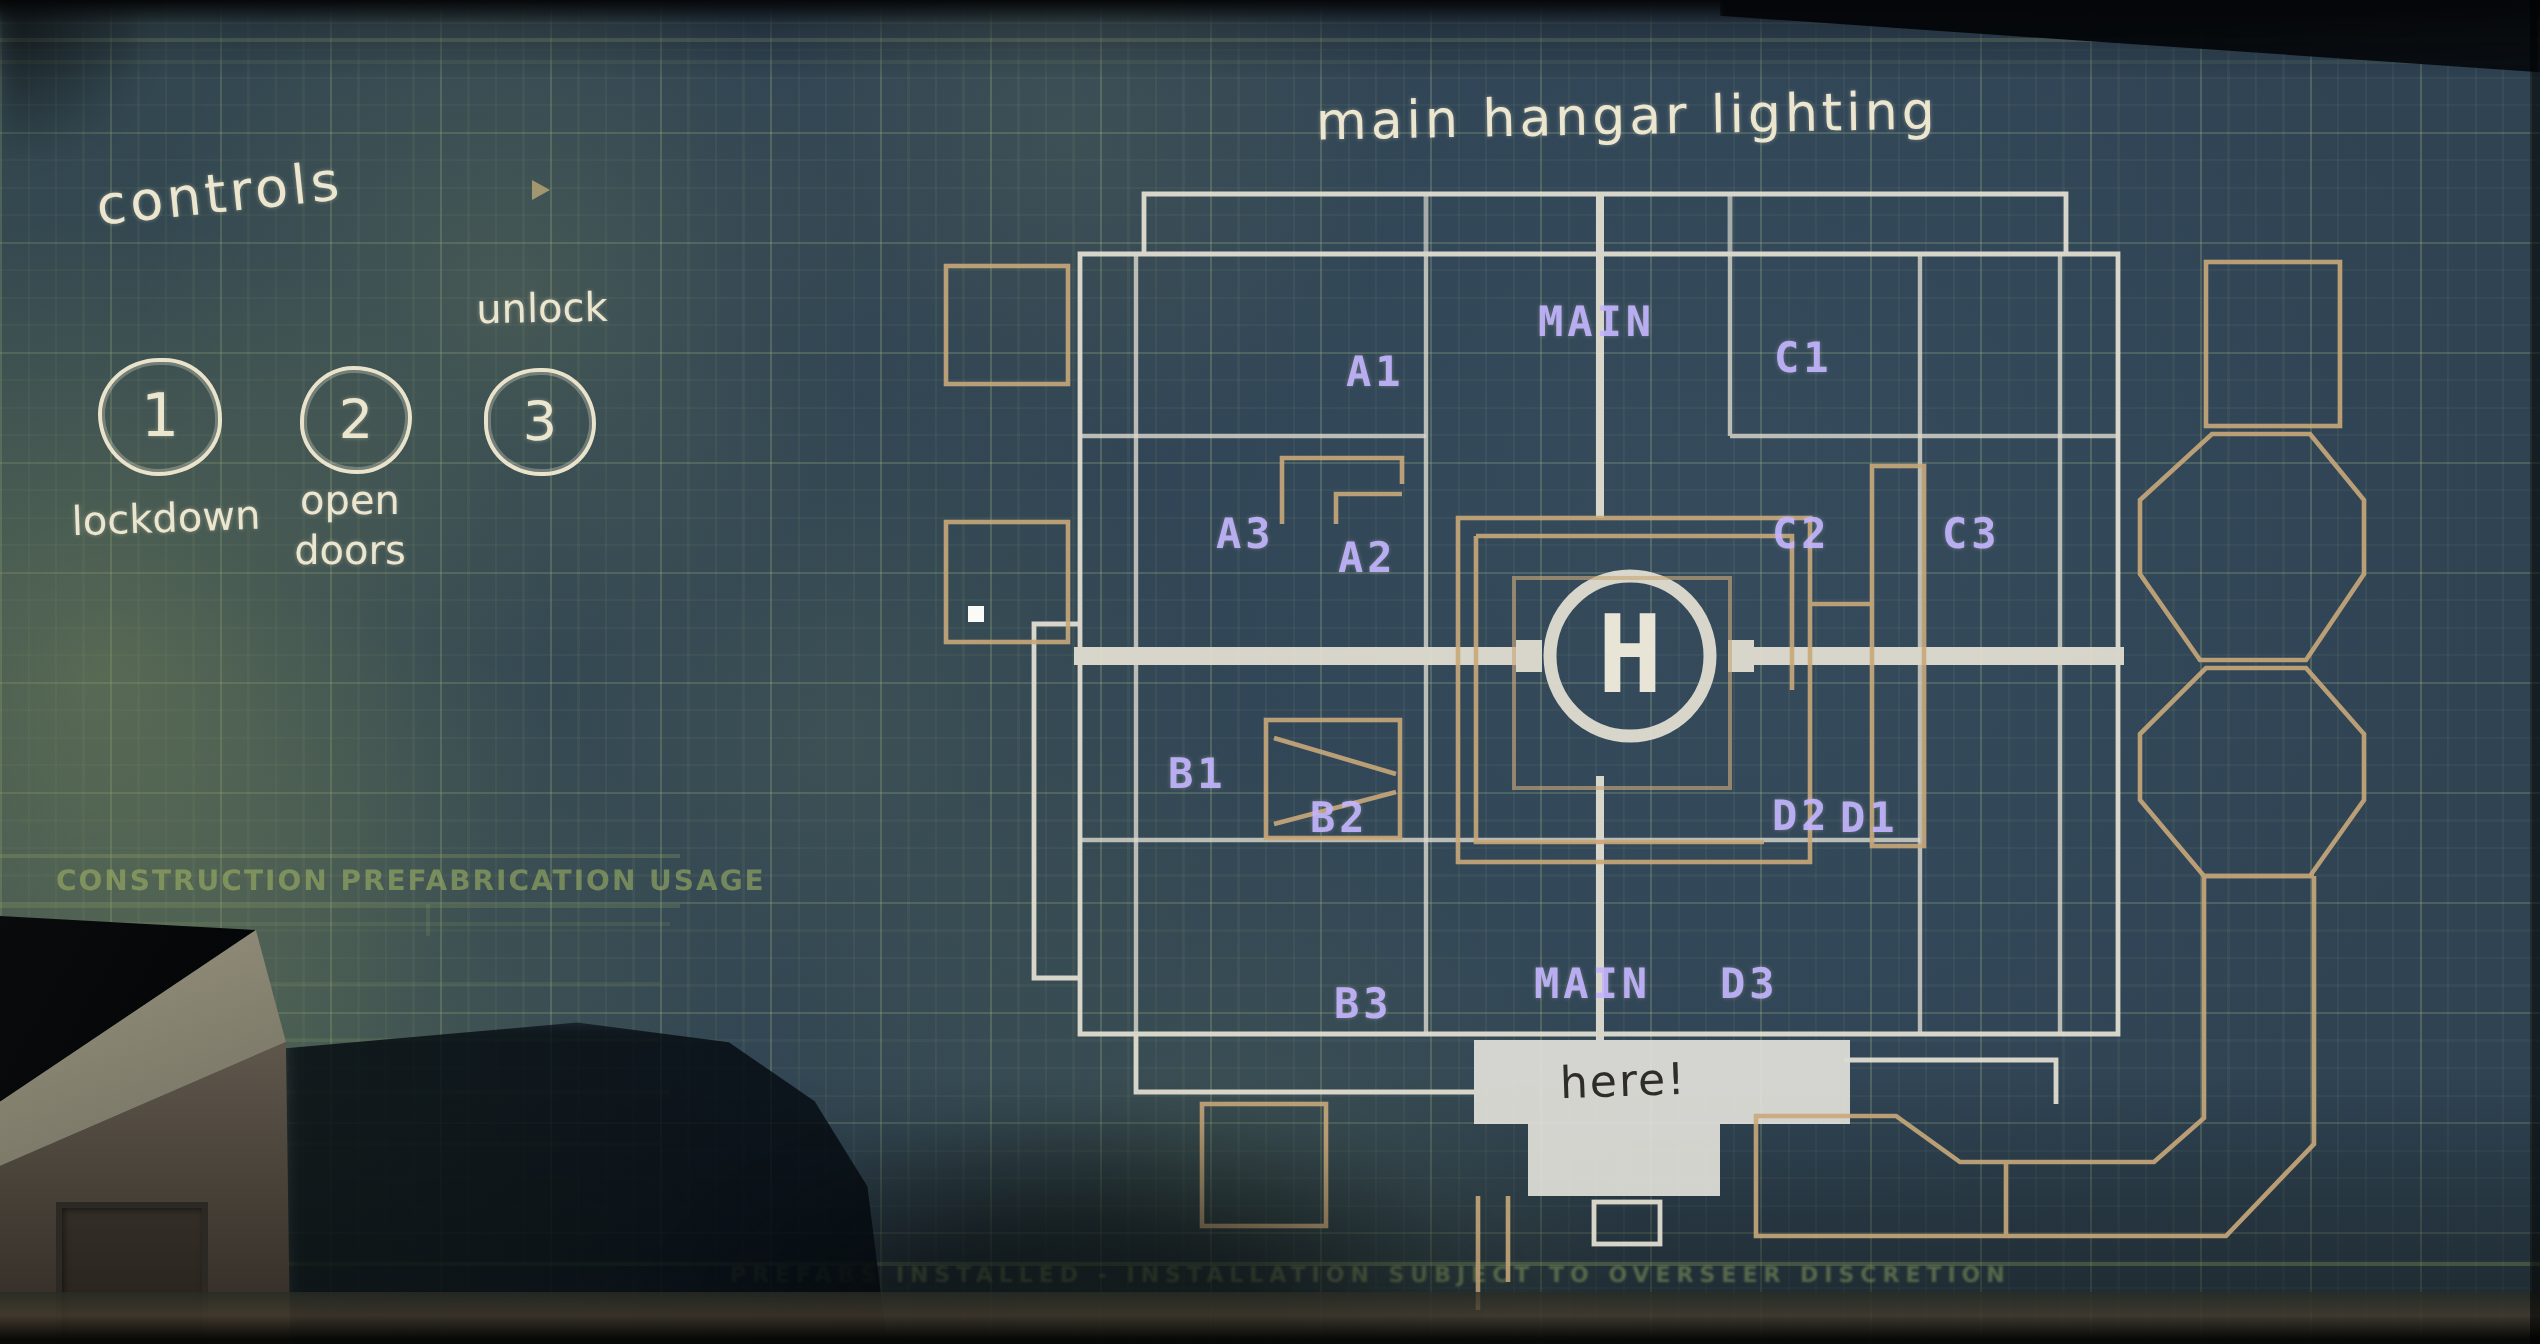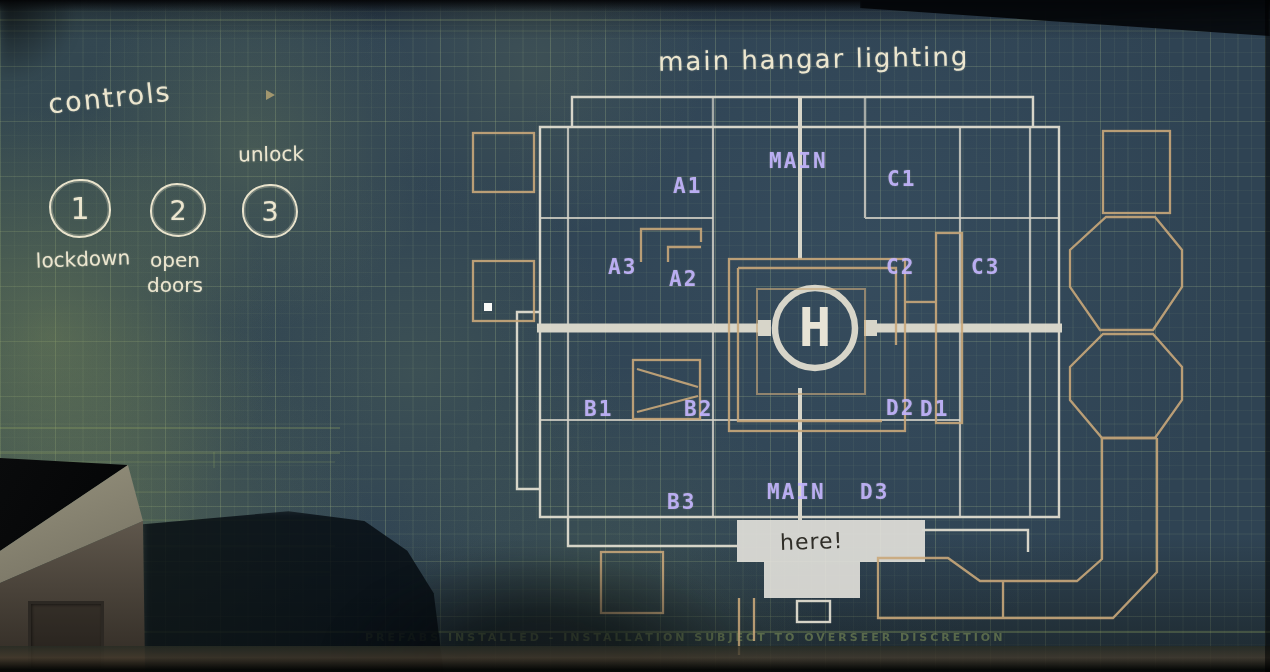--- a/index.html
+++ b/index.html
@@ -90,20 +90,21 @@
   <div class="frameline" style="top:30px;opacity:.5"></div>
   <div class="rule" style="left:0;top:427px;width:340px"></div>
   <div class="rule" style="left:0;top:452px;width:340px;opacity:.8"></div>
   <div class="rule" style="left:0;top:461px;width:335px;opacity:.5"></div>
   <div class="rule" style="left:0;top:491px;width:330px;opacity:.45"></div>
   <div class="rule" style="left:0;top:519px;width:330px;opacity:.4"></div>
   <div class="rule" style="left:0;top:545px;width:335px;opacity:.5"></div>
   <div class="rule" style="left:0;top:571px;width:330px;opacity:.4"></div>
   <div class="rule" style="left:213px;top:452px;width:2px;height:16px;opacity:.6"></div>
 
+  <div class="abs constr">CONSTRUCTION PREFABRICATION USAGE</div>
   <div class="abs bottom-note">PREFABS INSTALLED - INSTALLATION SUBJECT TO OVERSEER DISCRETION</div>
 
   <svg class="map-svg" width="1270" height="672" viewBox="0 0 1270 672">
 
     <g stroke="#e6e2d4" stroke-width="2.4" fill="none" opacity="0.92">
       <path d="M572,127 V97 H1033 V127"></path>
       <path d="M713,97 V127 M865,97 V127" opacity="0.7"></path>
       <path d="M540,127 H1059 V517 H540 Z"></path>
       <path d="M540,312 H517 V489 H540"></path>
       <path d="M568,517 V546 H737"></path>
@@ -150,32 +151,32 @@
     <span>1</span>
   </div>
   <div class="abs ctrl-circle" style="left:150px;top:183px;width:52px;height:50px;font-size:27px;border-radius:48% 52% 49% 51%/52% 48% 53% 47%">
     <span>2</span>
   </div>
   <div class="abs ctrl-circle" style="left:242px;top:184px;width:52px;height:50px;font-size:27px;border-radius:51% 49% 48% 52%/47% 53% 50% 50%">
     <span>3</span>
   </div>
 
   <div class="abs chalk ctrl-label" style="left:28px;top:247px;width:110px;transform:rotate(-2deg)">lockdown</div>
-  <div class="abs chalk ctrl-label" style="left:141px;top:248px;width:68px">open doors</div>
+  <div class="abs chalk ctrl-label" style="left:141px;top:238px;width:68px">open doors</div>
   <div class="abs chalk ctrl-label" style="left:235px;top:142px;width:72px;transform:rotate(-1deg)">unlock</div>
 
   <div class="zl" style="left:769px;top:149px">MAIN</div>
   <div class="zl" style="left:673px;top:174px">A1</div>
   <div class="zl" style="left:887px;top:167px">C1</div>
   <div class="zl" style="left:608px;top:255px">A3</div>
   <div class="zl" style="left:669px;top:267px">A2</div>
   <div class="zl" style="left:886px;top:255px">C2</div>
   <div class="zl" style="left:971px;top:255px">C3</div>
-  <div class="zl" style="left:584px;top:397px">B1</div>
-  <div class="zl" style="left:684px;top:397px">B2</div>
+  <div class="zl" style="left:584px;top:375px">B1</div>
+  <div class="zl" style="left:655px;top:397px">B2</div>
   <div class="zl" style="left:886px;top:396px">D2</div>
   <div class="zl" style="left:920px;top:397px">D1</div>
   <div class="zl" style="left:667px;top:490px">B3</div>
   <div class="zl" style="left:767px;top:480px">MAIN</div>
   <div class="zl" style="left:860px;top:480px">D3</div>
 
   <div class="abs heli-h">H</div>
   <div class="abs here">here!</div>
 
   <div class="abs shadow-hard"></div>

